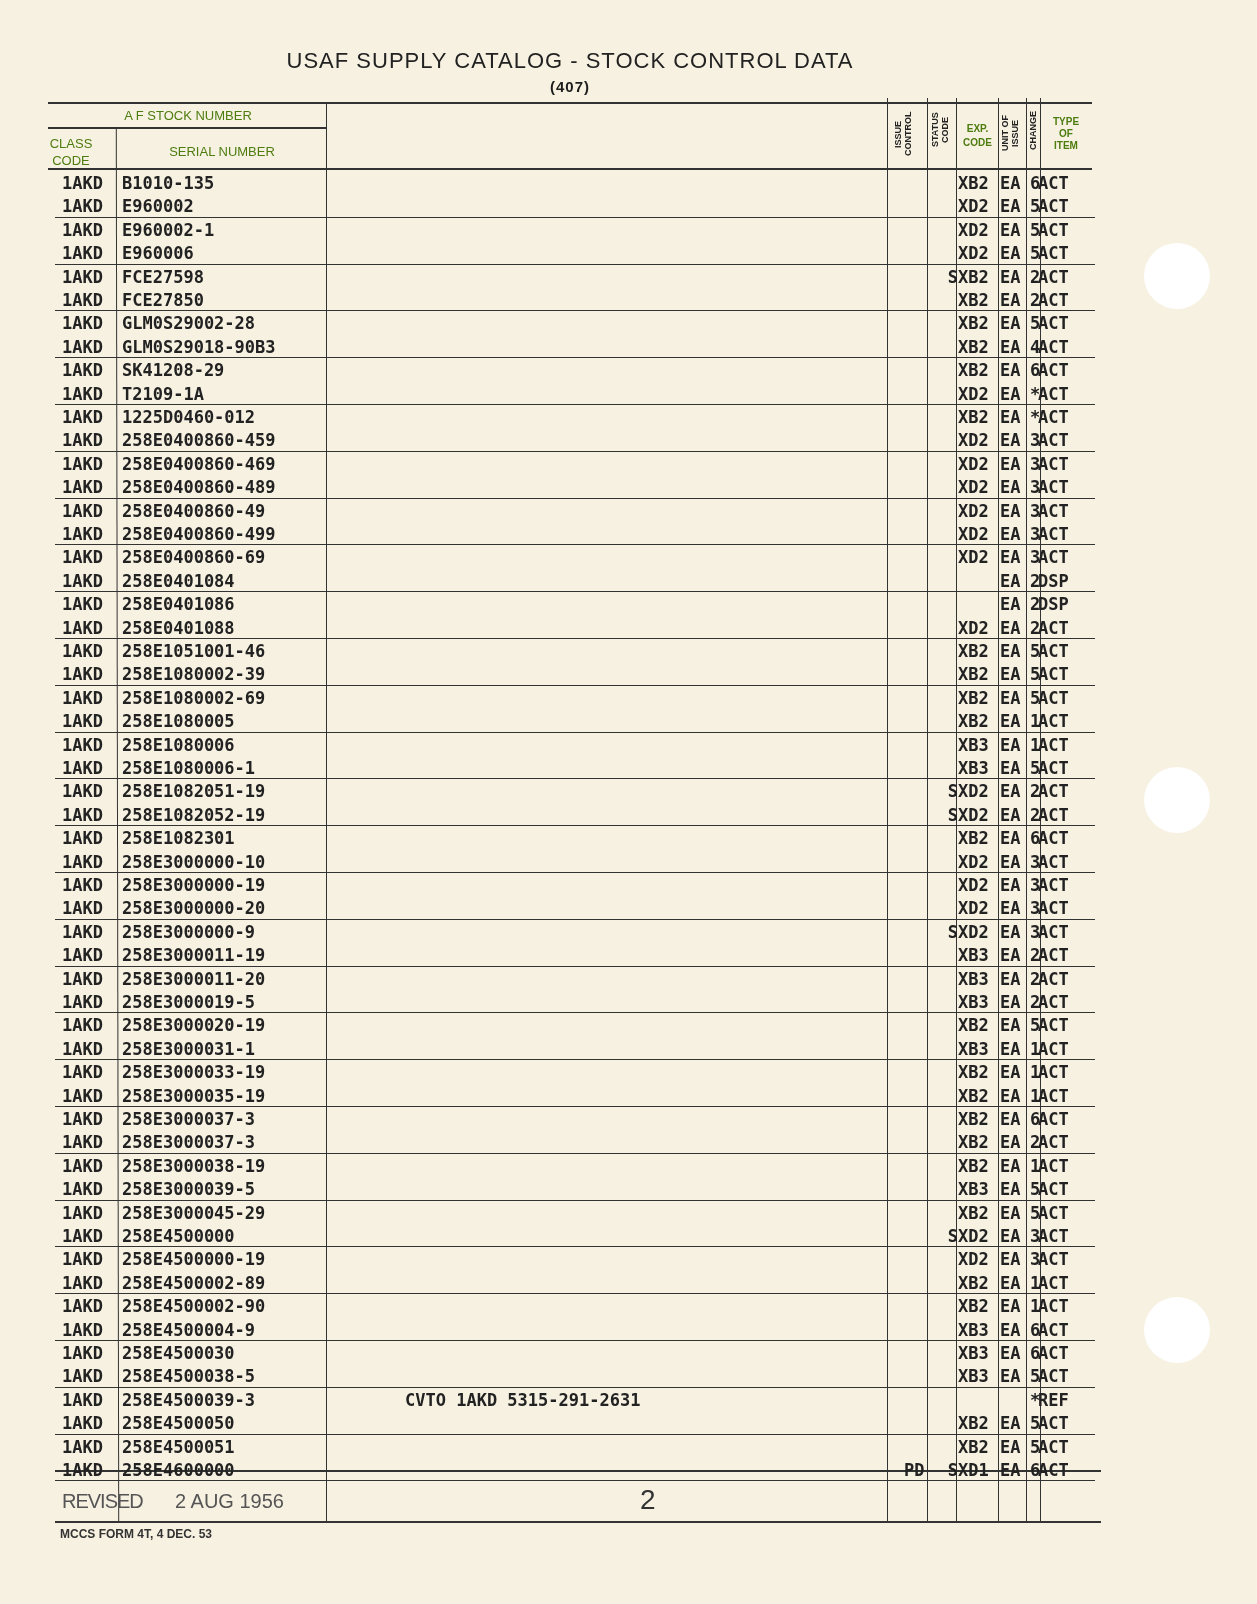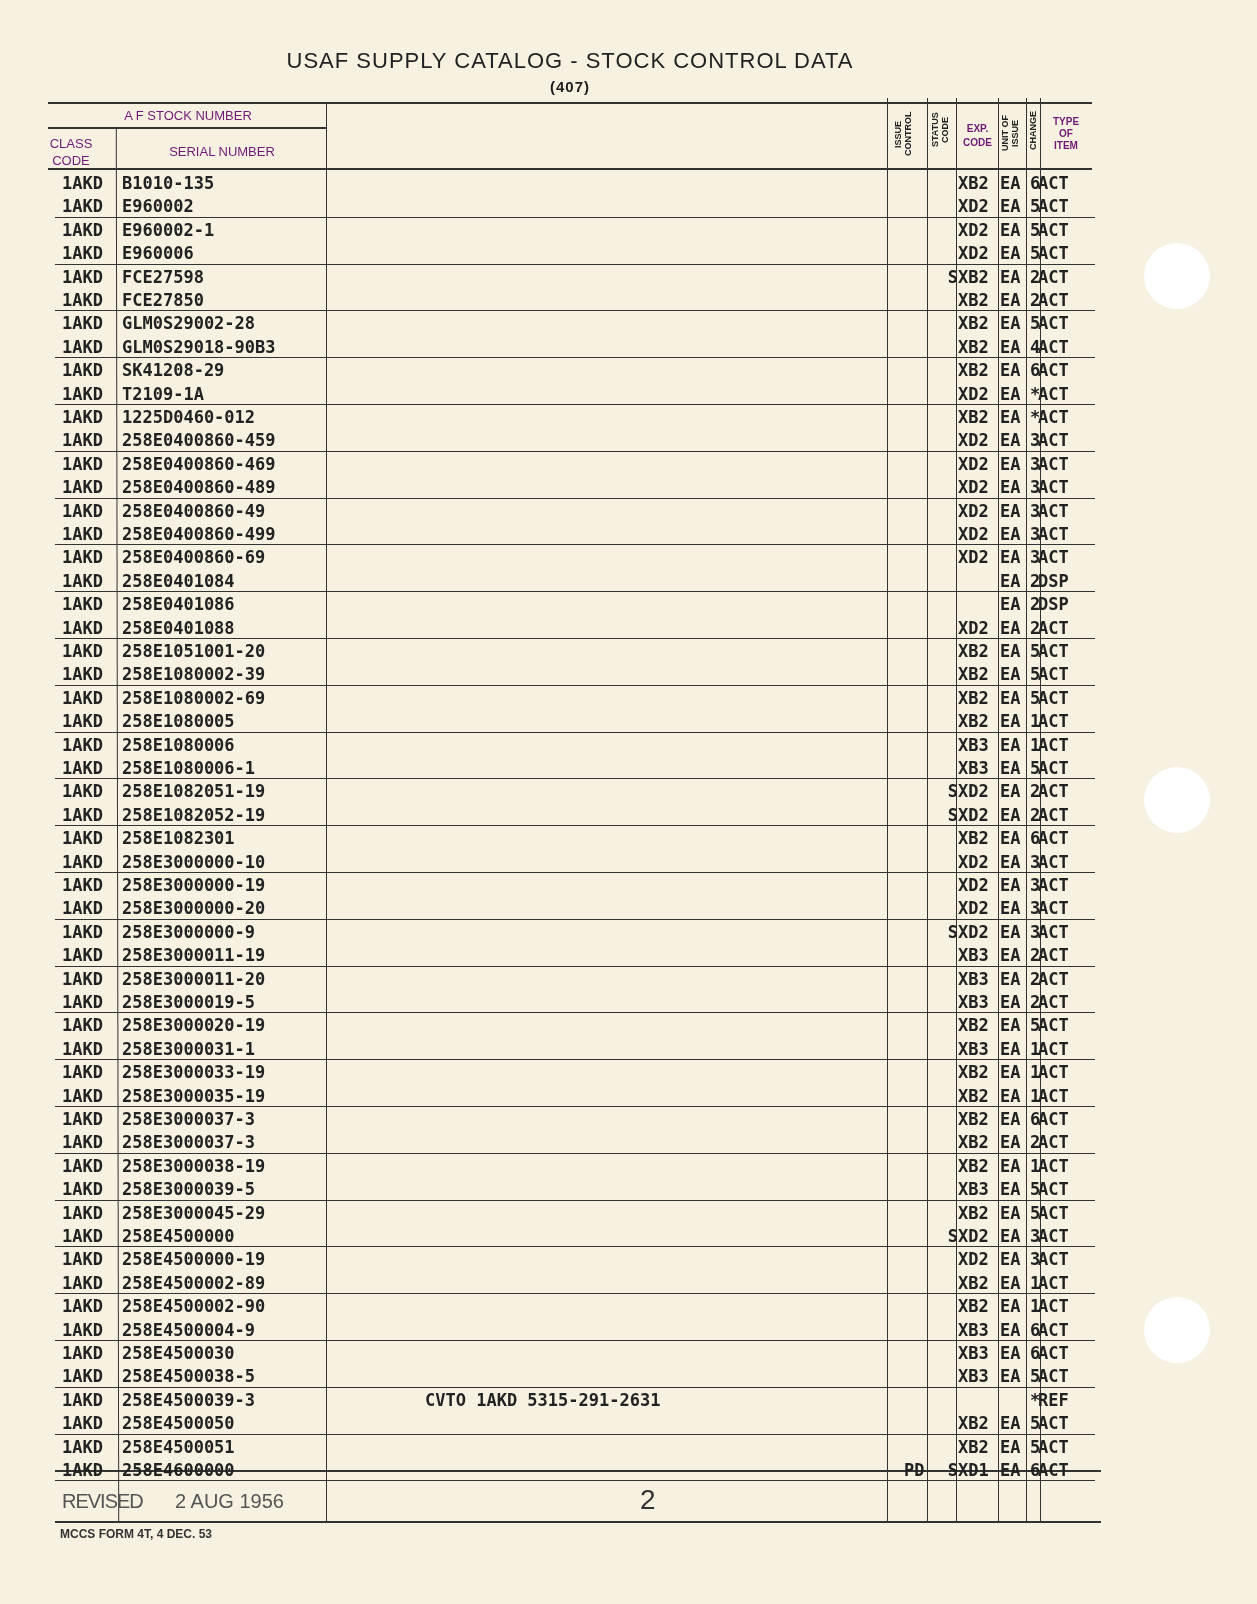--- a/index.html
+++ b/index.html
@@ -3,27 +3,27 @@
 <meta charset="utf-8">
 <style>
   html, body { margin:0; padding:0; }
   body {
     width:1257px; height:1604px; background:#f7f1e1; position:relative; overflow:hidden;
     font-family:"Liberation Sans", sans-serif; color:#1d1d1d;
   }
   .title { position:absolute; left:0; width:1140px; text-align:center; top:48px; font-size:22px; letter-spacing:1px; color:#222; }
   .subtitle { position:absolute; left:0; width:1140px; text-align:center; top:78px; font-size:15px; font-weight:bold; letter-spacing:1px; }
   .rule { position:absolute; background:#333; }
-  .hdr { position:absolute; font-size:13px; text-align:center; color:#701a75; line-height:17px; }
+  .hdr { position:absolute; font-size:13px; text-align:center; color:#4d7c0f; line-height:17px; }
   .vhdr { position:absolute; font-size:9px; font-weight:bold; writing-mode:vertical-rl; transform:rotate(180deg); text-align:center; line-height:10px; color:#222; }
   .mono { font-family:"DejaVu Sans Mono", monospace; font-weight:bold; font-size:17px; color:#222; }
   .row { position:absolute; height:23px; }
   .cls { position:absolute; left:62px; width:60px; }
   .ser { position:absolute; left:122px; white-space:nowrap;text-align:right; }
-  .desc { position:absolute; left:405px; white-space:nowrap;margin-left:20px; }
+  .desc { position:absolute; left:405px; white-space:nowrap; }
   .iss { position:absolute; left:904px; width:30px; text-align:left; }
   .stat { position:absolute; left:942px; width:16px; text-align:right; }
   .exp { position:absolute; left:958px; width:46px; white-space:nowrap; }
   .unit { position:absolute; left:1000px; width:38px; }
   .chg { position:absolute; left:1030px; width:14px; }
   .typ { position:absolute; left:1038px; width:50px; white-space:nowrap; }
   .hole { position:absolute; left:1144px; width:66px; height:66px; border-radius:50%; background:#ffffff; }
   .foot-rev { position:absolute; left:62px; top:1490px; font-size:20px; color:#555; letter-spacing:-1px; }
   .foot-date { position:absolute; left:175px; top:1490px; font-size:20px; color:#555; }
   .foot-page { position:absolute; left:640px; top:1484px; font-size:28px; color:#333; }
@@ -296,21 +296,21 @@
       <span class="iss"></span>
       <span class="stat"></span>
       <span class="exp">XD2</span>
       <span class="unit">EA</span>
       <span class="chg">2</span>
       <span class="typ">ACT</span>
     </div>
     <div class="rule" style="left: 55px; width: 1040px; height: 1px; top: 638px;"></div>
     <div class="row mono" style="top: 641px; left: 0px; width: 1100px;">
       <span class="cls">1AKD</span>
-      <span class="ser">258E1051001-20</span>
+      <span class="ser">258E1051001-46</span>
       <span class="desc"></span>
       <span class="iss"></span>
       <span class="stat"></span>
       <span class="exp">XB2</span>
       <span class="unit">EA</span>
       <span class="chg">5</span>
       <span class="typ">ACT</span>
     </div>
     <div class="row mono" style="top: 664.4px; left: 0px; width: 1100px;">
       <span class="cls">1AKD</span>

